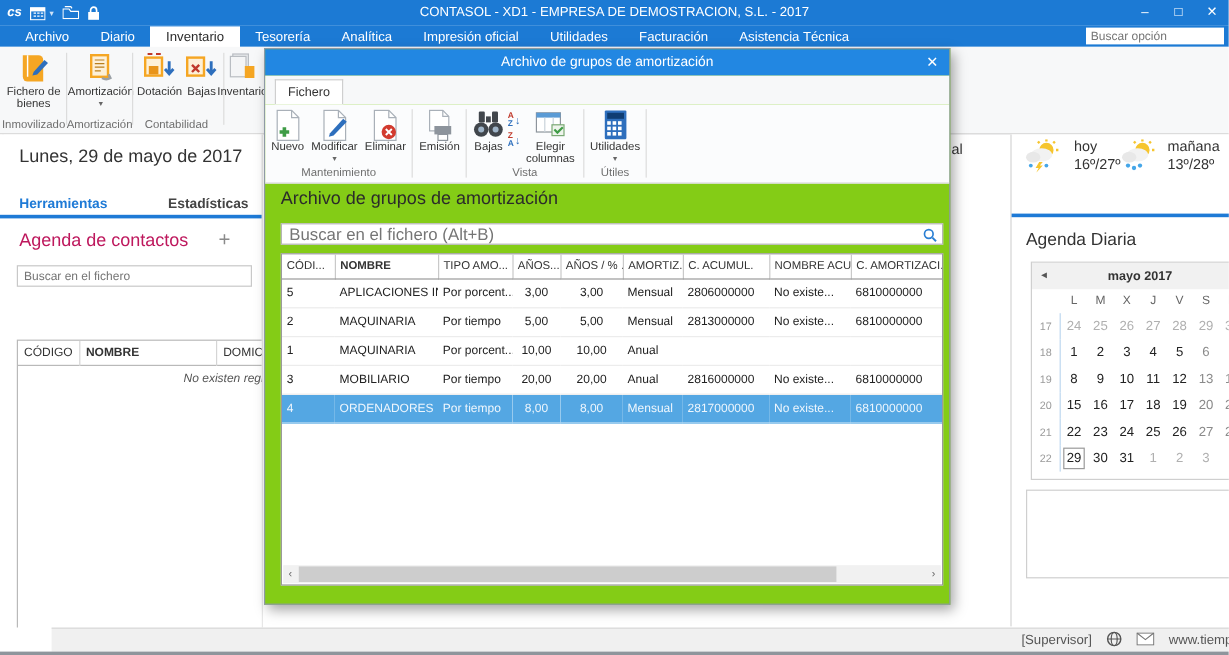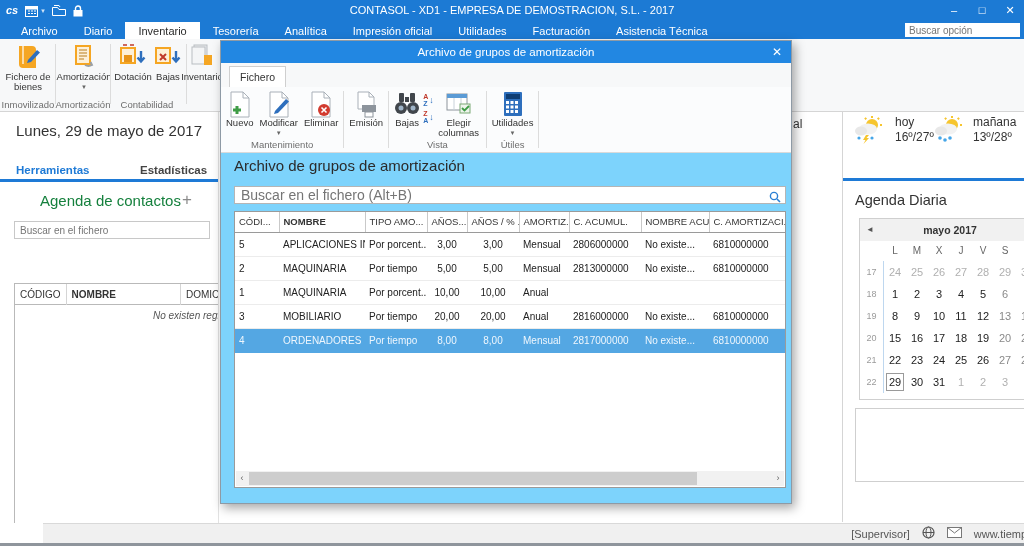--- a/index.html
+++ b/index.html
@@ -31,21 +31,21 @@
   .rgl { position:absolute; top:60px; font-size:9.5px; color:#6e6e6e; text-align:center; }
 
   
   .content-edge { position:absolute; left:2px; top:112px; width:1px; height:410px; background:#d9d9d9; }
   .left-panel { position:absolute; left:0; top:112px; width:219px; height:411px; background:#fff; overflow:hidden; border-right:1px solid #e2e2e2; }
   .lp-date { position:absolute; left:16px; top:10px; font-size:15px; color:#333; }
   .lp-tab { position:absolute; top:52px; font-size:11.5px;font-weight:bold; }
   .lp-tab.blue { color:#1e7ad6; }
   .lp-tab.gray { color:#444; }
   .blue-bar { position:absolute; height:3px; background:#1e7ad6; }
-  .lp-title { position:absolute; left:16px; top:80px; font-size:15px; color:#15803d;margin-left:24px; }
+  .lp-title { position:absolute; left:16px; top:80px; font-size:15px; color:#be185d; }
   .lp-plus { position:absolute; right:26px; top:78px; font-size:17px; color:#8a8a8a; font-weight:300; }
   .lp-search { position:absolute; left:14px; top:109px; width:196px; height:18px; border:1px solid #c8c8c8; font-size:10px; padding:0 5px; color:#444; font-family:"Liberation Sans",sans-serif; }
   .lp-table { position:absolute; left:14px; top:131px; width:230px; height:260px; border:1px solid #b9b9b9; background:#fff;margin-top:40px; }
   .lp-thead { display:flex; height:21px; border-bottom:1px solid #b9b9b9; font-size:10px; align-items:center; }
   .lp-th { padding:0 5px; height:21px; line-height:21px; border-right:1px solid #d5d5d5; }
   .lp-empty { position:absolute; left:138px; top:26px; font-size:10px; font-style:italic; color:#555; white-space:nowrap; }
   .hscroll { position:absolute; left:1px; right:1px; bottom:1px; height:13px; background:#f1f1f1; }
   .hscroll .arr { position:absolute; top:0; width:12px; height:13px; font-size:9px; color:#666; text-align:center; line-height:13px; }
   .hscroll .thumb { position:absolute; top:1px; height:11px; background:#cdcdcd; }
 
@@ -65,21 +65,21 @@
   .cal-dh { color:#666; font-size:10px; height:20px !important; line-height:20px !important; }
   .cal-wn { color:#9b9b9b; font-size:9px; border-right:1px solid #bed7ef; }
   .cal-d { color:#222; font-size:11px; }
   .cal-d.dim { color:#b0b0b0; }
   .cal-d.we { color:#8a8a8a; }
   .cal-d.sel { outline:1px solid #9a9a9a; outline-offset:-3px; }
   .notes { position:absolute; left:12px; top:296px; width:178px; height:74px; border:1px solid #cfcfcf; background:#fff; }
   .note-arr { position:absolute; left:194px; width:14px; height:12px; color:#aaa; }
 
   
-  .dlg { position:absolute; left:220px; top:40px; width:572px; height:464px; background:#7dd3fc; border:1px solid #8e9aa5; box-shadow:3px 4px 10px rgba(0,0,0,.35); }
+  .dlg { position:absolute; left:220px; top:40px; width:572px; height:464px; background:#84cc16; border:1px solid #8e9aa5; box-shadow:3px 4px 10px rgba(0,0,0,.35); }
   .dlg-head { position:absolute; left:0; top:0; width:100%; height:22px; background:#2287e2; }
   .dlg-title { text-align:center; color:#fff; font-size:11.5px; line-height:22px; }
   .dlg-close { position:absolute; right:9px; top:0; color:#fff; font-size:12px; line-height:22px; }
   .dlg-tabs { position:absolute; left:0; top:22px; width:100%; height:24px; background:#f7f8f9;padding-left:28px; }
   .dlg-tab { position:absolute; left:8px; top:3px; height:21px; padding:0 10px; background:#fff; border:1px solid #cfcfcf; border-bottom:none; font-size:10.5px; line-height:21px; color:#333; }
   .dlg-tools { position:absolute; left:0; top:46px; width:100%; height:66px; background:#fbfcfd; border-bottom:1px solid #dadada; display:flex; padding-left:2px; }
   .tgroup { display:flex; flex-direction:column; }
   .tbtns { flex:1; display:flex; align-items:flex-start; padding-top:2px; }
   .tgl { height:14px; text-align:center; font-size:9.5px; color:#6e6e6e; line-height:12px; }
   .tsep { width:1px; background:#dcdcdc; margin:4px 2px; }

